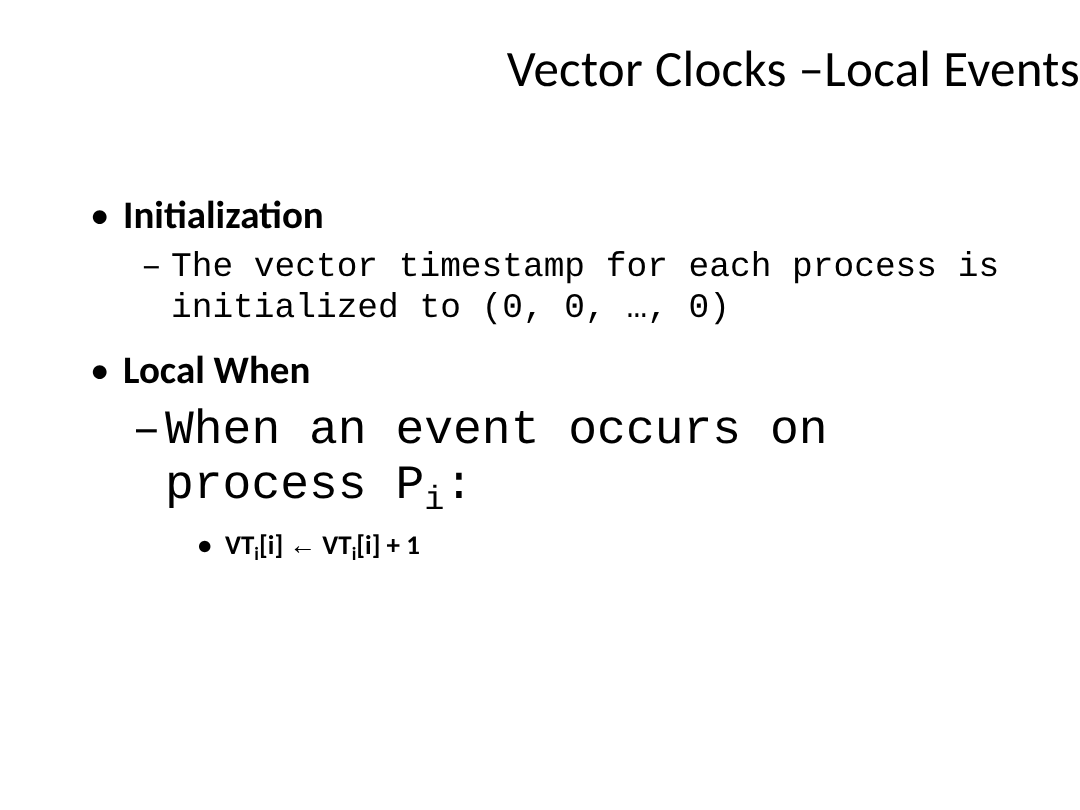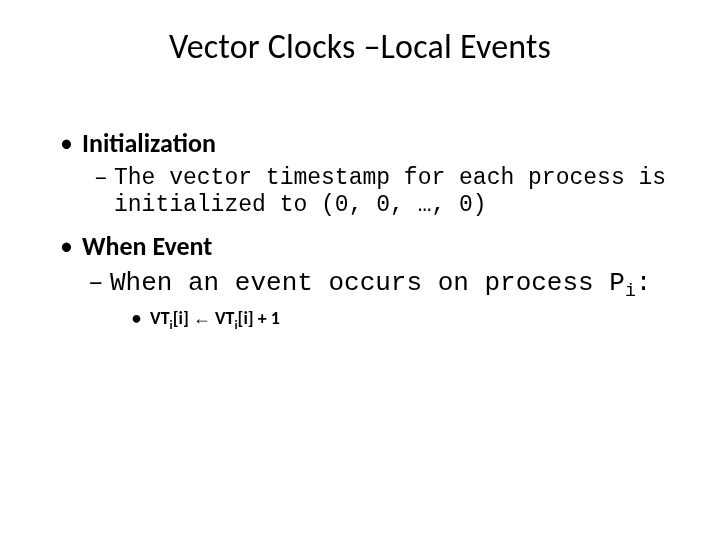--- a/index.html
+++ b/index.html
@@ -15,21 +15,21 @@
     position: relative;
     width: 720px;
     height: 540px;
     box-sizing: border-box;
   }
   .title {
     position: absolute;
     top: 26px;
     left: 0;
     width: 720px;
-    text-align: center;
+    text-align: right;
     font-size: 34px;
     font-weight: 400;
     letter-spacing: 0.2px;
   }
   .body {
     position: absolute;
     top: 128px;
     left: 60px;
     width: 610px;
     font-size: 24px;
@@ -57,21 +57,21 @@
     position: relative;
     font-family: Liberation Mono, monospace;
   }
   .lvl2::before {
     content: "–";
     position: absolute;
     left: 0;
     top: 0;
   }
   .lvl2.big {
-    font-size: 26px;
+    font-size: 32px;
     margin-left: 28px;
     padding-left: 22px;
   }
   .lvl3 {
     font-size: 18px;
     margin: 0 0 4px 72px;
     padding-left: 18px;
     position: relative;
     font-weight: bold;
   }
@@ -96,21 +96,21 @@
 
     <p class="lvl1">Initialization</p>
 
     <p class="lvl2">
       <span>The vector timestamp for each process is</span><br>
       <span>initialized to (0, 0, …, 0)</span>
     </p>
 
     <div class="spacer"></div>
 
-    <p class="lvl1">When Event</p>
+    <p class="lvl1">Local When</p>
 
     <p class="lvl2 big">
       <span>When an event occurs on process P</span><span class="sub">i</span><span>:</span>
     </p>
 
     <p class="lvl3">
       <span>VT</span><span class="sub">i</span><span>[i] </span><span class="arrow">←</span><span> VT</span><span class="sub">i</span><span>[i] + 1</span>
     </p>
 
 

